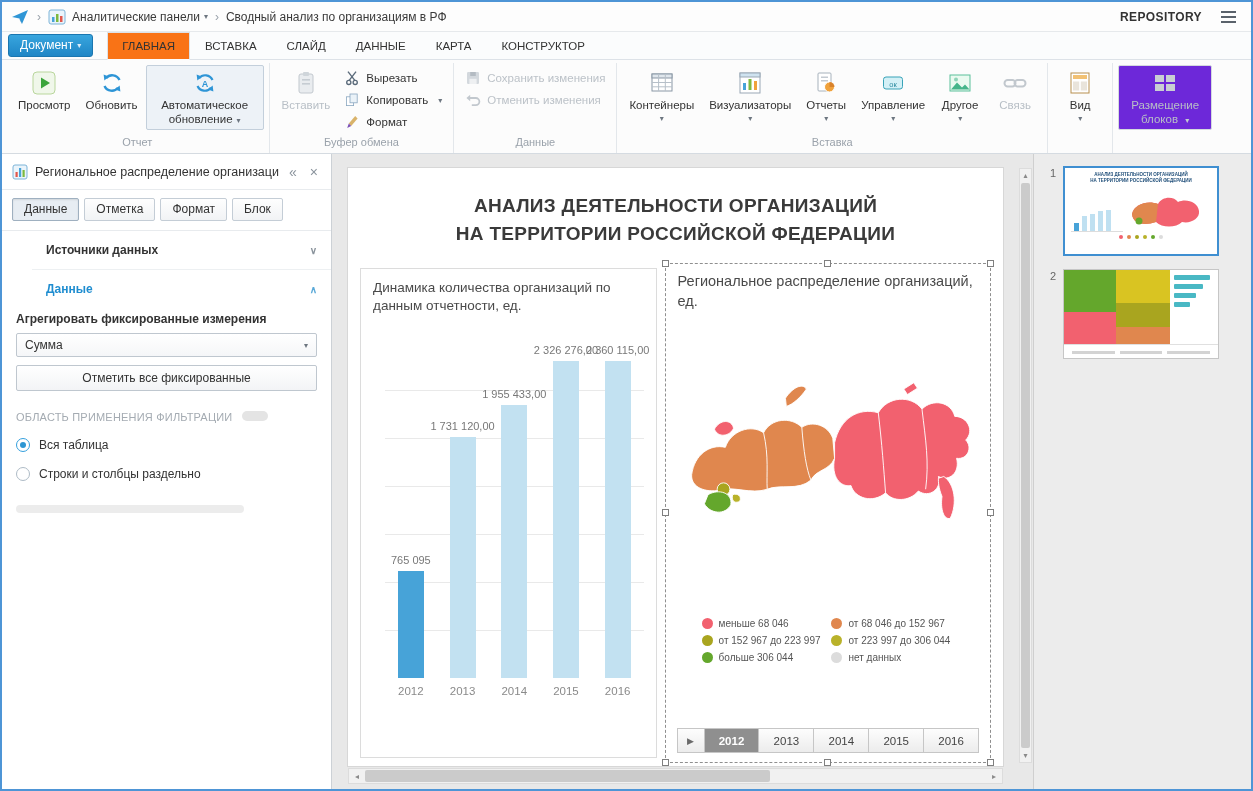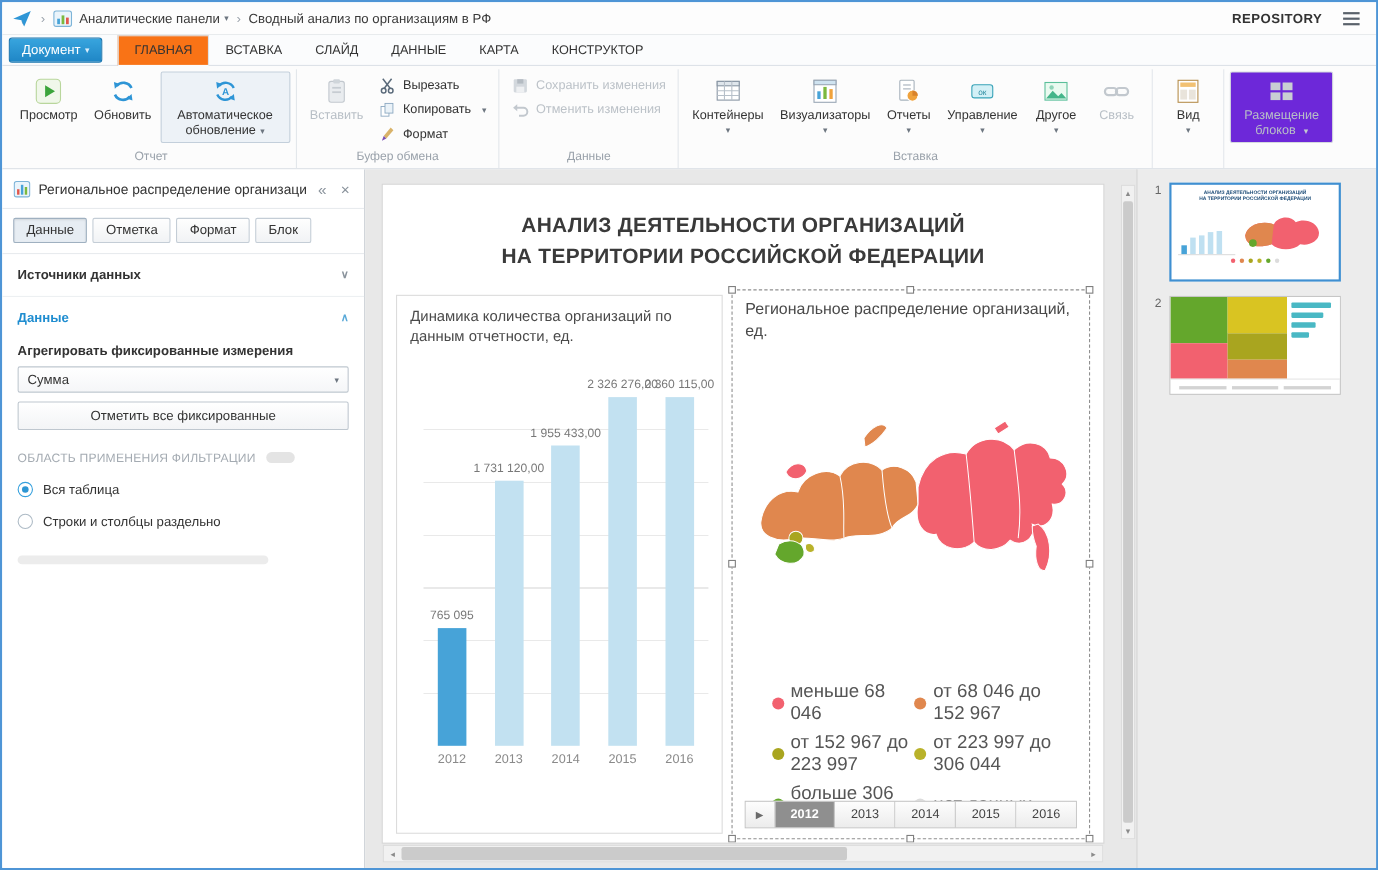--- a/index.html
+++ b/index.html
@@ -46,21 +46,21 @@
   .workspace { flex: 1; display: flex; min-height: 0; }
 
   
   .panel { width: 330px; flex: 0 0 330px; background: #fff; border-right: 1px solid #ccd1d6; font-size: 12px; display: flex; flex-direction: column; }
   .panel-header { height: 36px; flex: 0 0 36px; display: flex; align-items: center; gap: 7px; padding: 0 10px; border-bottom: 1px solid #e8ebee; }
   .panel-title { flex: 1; color: #333; font-size: 12.5px; white-space: nowrap; overflow: hidden; }
   .panel-hbtn { color: #8a939c; font-size: 14px; cursor: pointer; padding: 0 3px; }
   .panel-tabs { display: flex; gap: 5px; padding: 8px 10px 9px; border-bottom: 1px solid #e8ebee; }
   .ptab { padding: 3px 11px 4px; border: 1px solid #c4cdd6; background: linear-gradient(#fefefe, #f1f3f5); font-size: 12px; color: #333; border-radius: 2px; cursor: pointer; }
   .ptab.active { background: #e7edf3; border-color: #9fb0c0; box-shadow: inset 0 1px 2px rgba(0,0,0,.10); }
-  .sect { padding: 12px 14px; display: flex; justify-content: space-between; align-items: center; border-bottom: 1px solid #edf0f2; font-weight: bold; color: #333; cursor: pointer; }
+  .sect { padding: 12px 14px; display: flex; justify-content: space-between; align-items: center; border-bottom: 1px solid #edf0f2; font-weight: bold; color: #333; cursor: pointer; margin-left: 30px; }
   .sect.blue { color: #1f8dd0; border-bottom: none; }
   .chev { color: #8a939c; font-size: 10px; }
   .sect.blue .chev { color: #5aa9d8; }
   .panel-body { padding: 0 14px; }
   .field-label { font-weight: bold; color: #333; margin: 4px 0 7px; }
   .select { height: 24px; border: 1px solid #bfc7cf; border-radius: 2px; display: flex; align-items: center; justify-content: space-between; padding: 0 8px; background: linear-gradient(#ffffff, #f5f6f8); color: #333; cursor: pointer; }
   .btn-wide { margin-top: 8px; height: 26px; border: 1px solid #bfc7cf; border-radius: 2px; background: linear-gradient(#ffffff, #f3f4f6); display: flex; align-items: center; justify-content: center; color: #333; cursor: pointer; }
   .muted-row { display: flex; gap: 10px; margin-top: 20px; }
   .muted-label { color: #a4abb2; font-size: 11px; letter-spacing: .2px; }
   .grip { width: 26px; height: 10px; background: #e4e4e4; border-radius: 5px; }
@@ -83,21 +83,21 @@
   .bar { width: 26px; }
   .bar-cats { display: flex; justify-content: space-around; margin: 7px 2px 0 12px; }
   .bar-cat { width: 20%; text-align: center; font-size: 11.5px; color: #8a8a8a; }
 
   .map-block { flex: 1; height: 500px; border: 1px dashed #8f8f8f; position: relative; padding: 8px 12px; background: #fff; }
   .map-title { font-size: 14.5px; }
   .hnd { position: absolute; width: 7px; height: 7px; background: #fff; border: 1px solid #7f7f7f; z-index: 3; }
   .map-svg { width: 100%; height: 292px; margin-top: 4px; }
   .legend-title { text-align: center; font-size: 12px; color: #555; margin-top: 0; }
   .legend { display: grid; grid-template-columns: 47% 53%; row-gap: 6px; padding: 7px 0 0 24px; }
-  .leg-item { display: flex; align-items: center; gap: 6px; font-size: 17px; color: #555; }
+  .leg-item { display: flex; align-items: center; gap: 6px; font-size: 10px; color: #555; }
   .leg-dot { width: 11px; height: 11px; border-radius: 50%; flex: 0 0 11px; background: #ccc; }
   .year-bar { position: absolute; left: 11px; right: 11px; bottom: 9px; height: 25px; display: flex; border: 1px solid #c6c6c6; background: #f5f5f5; }
   .play-btn { width: 27px; flex: 0 0 27px; border-right: 1px solid #c6c6c6; display: flex; align-items: center; justify-content: center; background: linear-gradient(#fdfdfd, #ececec); color: #6a6a6a; font-size: 9px; cursor: pointer; }
   .year-btn { flex: 1; display: flex; align-items: center; justify-content: center; font-size: 11.5px; color: #444; background: linear-gradient(#fdfdfd, #ececec); border-right: 1px solid #c6c6c6; cursor: pointer; }
   .year-btn:last-child { border-right: none; }
   .year-btn.active { background: #8f8f8f; color: #fff; font-weight: bold; }
 
   
   .h-scroll { position: absolute; left: 16px; right: 30px; bottom: 5px; height: 16px; background: #f1f1f1; border: 1px solid #dcdcdc; display: flex; align-items: center; }
   .h-arrow { width: 16px; text-align: center; font-size: 8px; color: #8a8a8a; cursor: pointer; }

